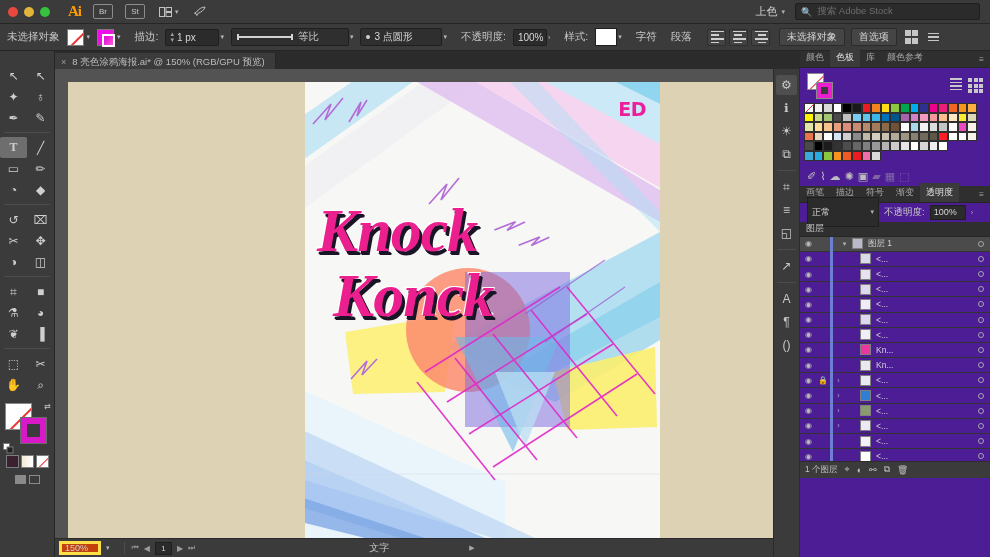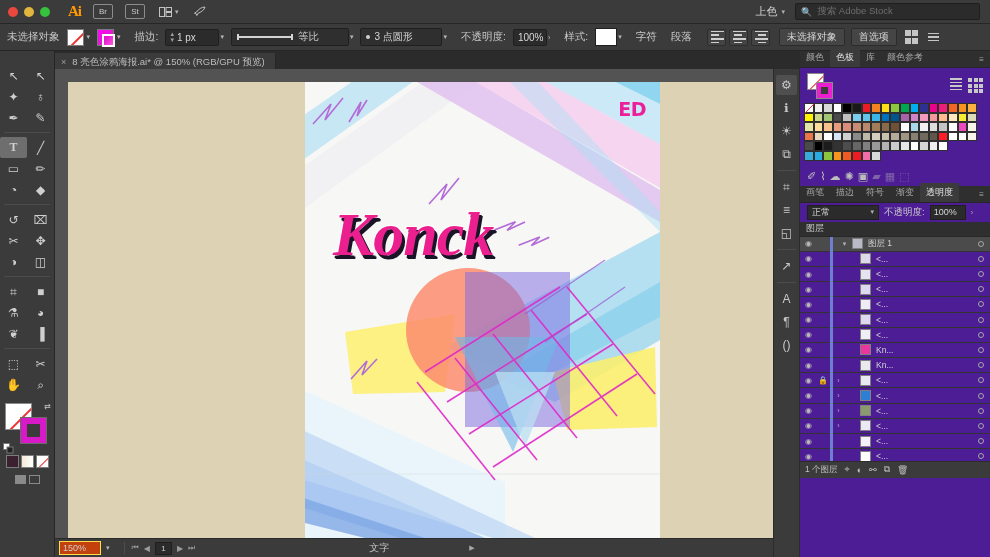--- a/index.html
+++ b/index.html
@@ -181,21 +181,21 @@
     line-height:0.98;
   }
   .knock.l2 { margin-top:4px; margin-left:16px; }
 
   
   .statusbar {
     position:absolute; left:55px; top:538px; width:718px; height:19px;
     background:#3b3b3b; border-top:1px solid #2a2a2a;
     display:flex; align-items:center; font-size:9.5px; color:#c3c3c3; gap:4px; padding-left:4px;
   }
-  .zoombox{ width:42px;height:14px;background:#c2410c;border:1px solid #fde047;
+  .zoombox{ width:42px;height:14px;background:#c2410c;border:3px solid #fde047;
     display:flex;align-items:center;padding:0 3px;font-size:9px;color:#d0d0d0;}
   .sb-sep{width:1px;height:12px;background:#4e4e4e;margin:0 3px;}
   .sb-nav{display:flex;align-items:center;gap:5px;color:#9b9b9b;font-size:8px;}
   .sb-art{width:17px;height:13px;background:#2b2b2b;border:1px solid #1f1f1f;
     display:flex;align-items:center;justify-content:center;font-size:8px;color:#d0d0d0;}
   .sb-text{ margin-left:170px; color:#c8c8c8; font-size:10px;}
   .sb-arrow{ margin-left:76px; color:#a8a8a8; font-size:7px;}
 
   
   .icondock {
@@ -238,21 +238,21 @@
 
   .panelgrp { margin-top:6px; }
   .iconrow {
     height:19px; display:flex; align-items:center; gap:4px; padding:0 7px;
     color:#bdbdbd; font-size:11px;
   }
   .optrow {
     height:19px; display:flex; align-items:center; gap:5px; padding:0 7px;
     font-size:9.5px; color:#cacaca;
   }
-  .selbox { width:72px;height:15px;background:#2b2b2b;border:1px solid #1f1f1f;
+  .selbox { width:72px;height:30px;background:#2b2b2b;border:1px solid #1f1f1f;
     display:flex;align-items:center;justify-content:space-between;padding:0 4px;font-size:9px;color:#d6d6d6;}
   .numbox { width:36px;height:15px;background:#2b2b2b;border:1px solid #1f1f1f;
     display:flex;align-items:center;padding:0 3px;font-size:9px;color:#d6d6d6;}
 
   .layerhdr { height:15px; background:#2f2f2f; display:flex; align-items:center;
     padding:0 6px; font-size:9px; color:#c6c6c6; border-bottom:1px solid #272727;}
   .layerlist { height:224px; overflow:hidden; }
   .lrow {
     height:15.2px; display:flex; align-items:center; font-size:9px; color:#cfcfcf;
     border-bottom:1px solid #333; position:relative;
@@ -631,20 +631,21 @@
             <polyline points="-28,-6 -14,-20 -19,-9 -2,-24"></polyline>
           </g>
           <g stroke="#b36bd8" stroke-width="1.6" fill="none" transform="translate(38,265)">
             <polyline points="8,32 24,14 19,28 34,12"></polyline>
           </g>
 
           <line x1="0" y1="392" x2="355" y2="392" stroke="#cfd6de" stroke-width="0.8" opacity="0.6"></line>
         </svg>
         <div class="ed">ED</div>
         <div class="knock-wrap">
+          <div class="knock">Knock</div>
           <div class="knock l2">Konck</div>
         </div>
       </div>
     </div>
   </div>
 
   <div class="statusbar">
     <span class="zoombox">
       <span>150%</span>
     </span>

